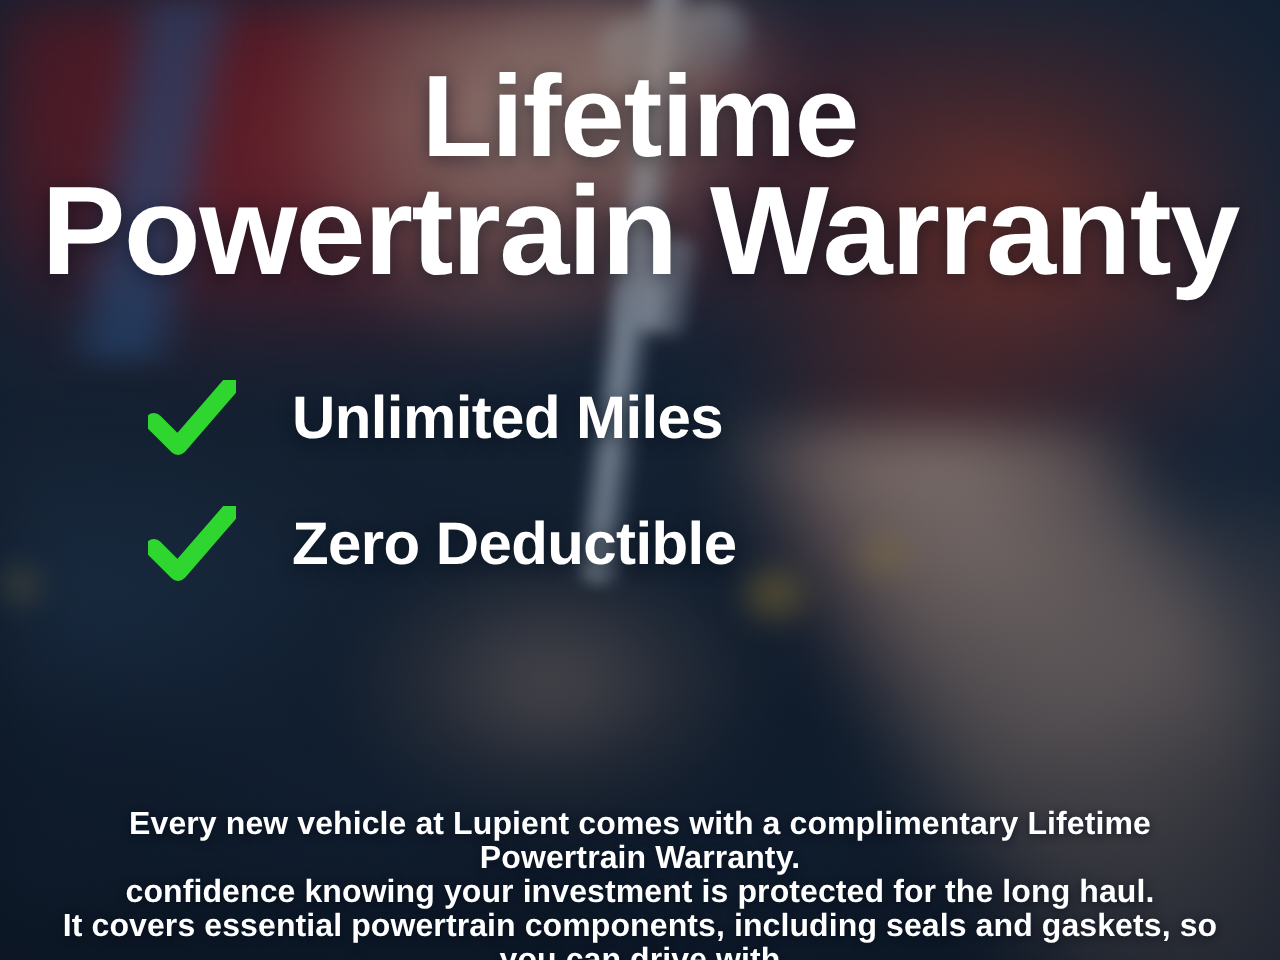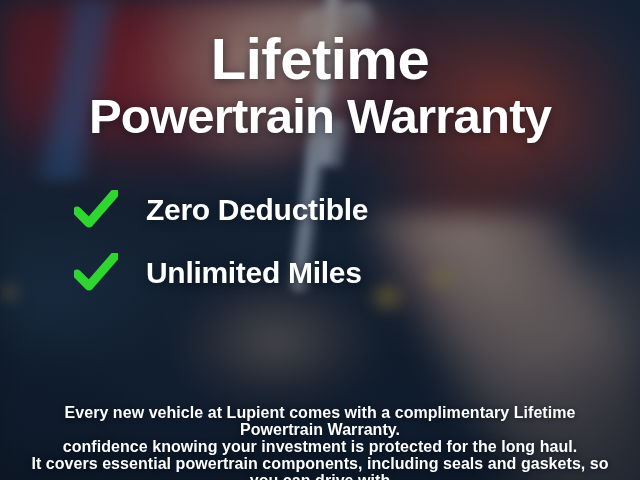--- a/index.html
+++ b/index.html
@@ -215,21 +215,21 @@
     letter-spacing: -0.5px;
     text-shadow: 0 2px 10px rgba(4, 12, 24, 0.55);
   }
   .headline .line1 {
     display: block;
     font-size: 58px;
     line-height: 58px;
   }
   .headline .line2 {
     display: block;
-    font-size: 49px;
+    font-size: 63px;
     line-height: 56px;
     letter-spacing: -0.8px;
   }
 
   .benefits {
     position: absolute;
     top: 178px;
     left: 74px;
     right: 20px;
   }
@@ -301,28 +301,28 @@
       <span class="line1">Lifetime</span>
       <span class="line2">Powertrain Warranty</span>
     </div>
 
     <div class="benefits">
 
       <div class="benefit-row">
         <svg class="check-icon" viewBox="0 0 44 40">
           <path d="M3 21 L15 33 L41 3" fill="none" stroke="#2fd62f" stroke-width="9" stroke-linecap="round" stroke-linejoin="round"></path>
         </svg>
-        <span class="benefit-label">Zero Deductible</span>
+        <span class="benefit-label">Unlimited Miles</span>
       </div>
 
       <div class="benefit-row">
         <svg class="check-icon" viewBox="0 0 44 40">
           <path d="M3 21 L15 33 L41 3" fill="none" stroke="#2fd62f" stroke-width="9" stroke-linecap="round" stroke-linejoin="round"></path>
         </svg>
-        <span class="benefit-label">Unlimited Miles</span>
+        <span class="benefit-label">Zero Deductible</span>
       </div>
 
 
     </div>
 
     <div class="fineprint">
       <p>Every new vehicle at Lupient comes with a complimentary Lifetime Powertrain Warranty.</p>
       <p>confidence knowing your investment is protected for the long haul.</p>
       <p>It covers essential powertrain components, including seals and gaskets, so you can drive with</p>
     </div>

